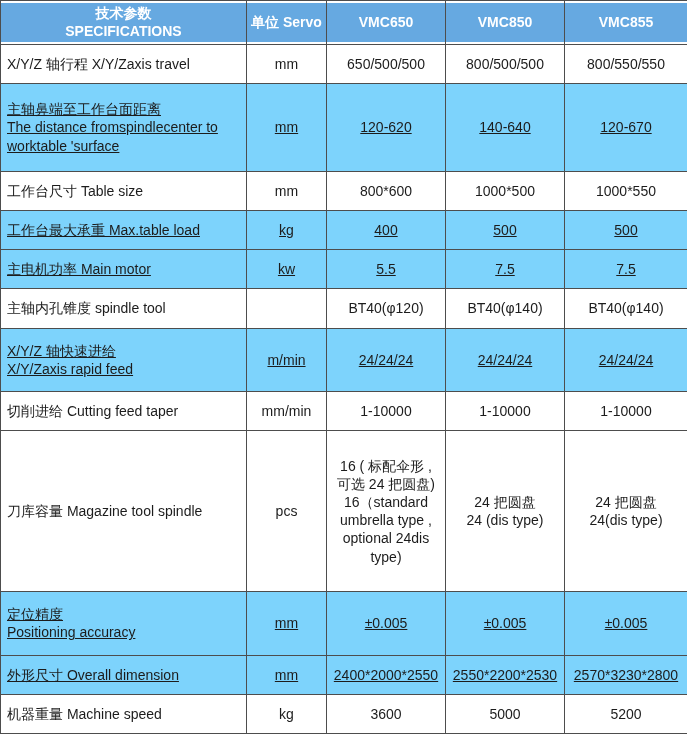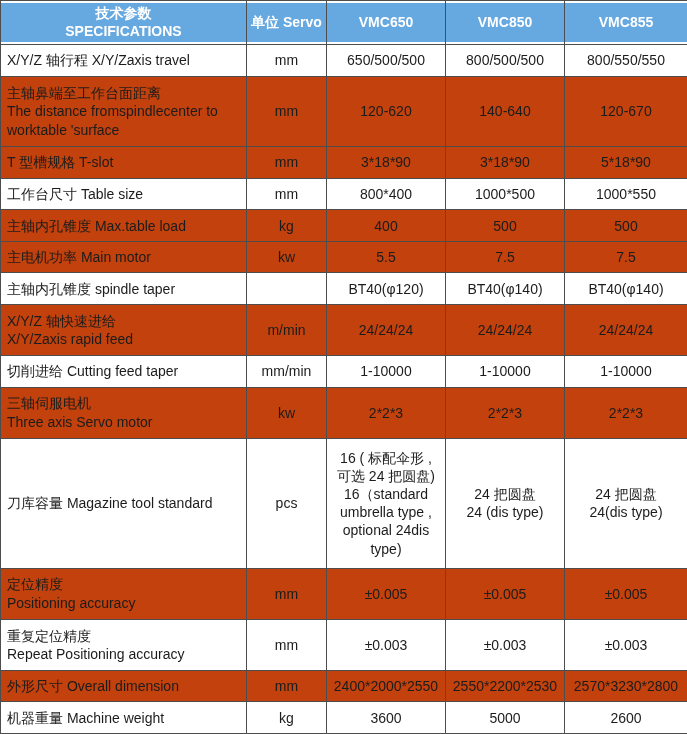--- a/index.html
+++ b/index.html
@@ -40,21 +40,22 @@
   table.spec td.param {
     text-align: left;
   }
   table.spec td.center {
     text-align: center;
   }
   table.spec tbody tr {
     background: #ffffff;
   }
   table.spec tbody tr.alt {
-    background: #c2410c;
+    background: #7dd3fc;
+    text-decoration: underline;
   }
 </style>
 </head>
 <body>
 
 <div class="spec-wrap">
   <table class="spec">
     <colgroup>
       <col style="width:246px">
       <col style="width:80px">
@@ -81,113 +82,90 @@
     <td class="center">800/550/550</td>
   </tr>
         <tr class="alt">
     <td class="param">主轴鼻端至工作台面距离
 The distance fromspindlecenter to worktable 'surface</td>
     <td class="center">mm</td>
     <td class="center">120-620</td>
     <td class="center">140-640</td>
     <td class="center">120-670</td>
   </tr>
-        <tr class="alt">
-    <td class="param">T 型槽规格 T-slot</td>
-    <td class="center">mm</td>
-    <td class="center">3*18*90</td>
-    <td class="center">3*18*90</td>
-    <td class="center">5*18*90</td>
-  </tr>
         <tr>
     <td class="param">工作台尺寸 Table size</td>
     <td class="center">mm</td>
-    <td class="center">800*400</td>
+    <td class="center">800*600</td>
     <td class="center">1000*500</td>
     <td class="center">1000*550</td>
   </tr>
         <tr class="alt">
-    <td class="param">主轴内孔锥度 Max.table load</td>
+    <td class="param">工作台最大承重 Max.table load</td>
     <td class="center">kg</td>
     <td class="center">400</td>
     <td class="center">500</td>
     <td class="center">500</td>
   </tr>
         <tr class="alt">
     <td class="param">主电机功率 Main motor</td>
     <td class="center">kw</td>
     <td class="center">5.5</td>
     <td class="center">7.5</td>
     <td class="center">7.5</td>
   </tr>
         <tr>
-    <td class="param">主轴内孔锥度 spindle taper</td>
+    <td class="param">主轴内孔锥度 spindle tool</td>
     <td class="center"></td>
     <td class="center">BT40(φ120)</td>
     <td class="center">BT40(φ140)</td>
     <td class="center">BT40(φ140)</td>
   </tr>
         <tr class="alt">
     <td class="param">X/Y/Z 轴快速进给
 X/Y/Zaxis rapid feed</td>
     <td class="center">m/min</td>
     <td class="center">24/24/24</td>
     <td class="center">24/24/24</td>
     <td class="center">24/24/24</td>
   </tr>
         <tr>
     <td class="param">切削进给 Cutting feed taper</td>
     <td class="center">mm/min</td>
     <td class="center">1-10000</td>
     <td class="center">1-10000</td>
     <td class="center">1-10000</td>
   </tr>
-        <tr class="alt">
-    <td class="param">三轴伺服电机
-Three axis Servo motor</td>
-    <td class="center">kw</td>
-    <td class="center">2*2*3</td>
-    <td class="center">2*2*3</td>
-    <td class="center">2*2*3</td>
-  </tr>
         <tr>
-    <td class="param">刀库容量 Magazine tool standard</td>
+    <td class="param">刀库容量 Magazine tool spindle</td>
     <td class="center">pcs</td>
     <td class="center">16 ( 标配伞形 , 可选 24 把圆盘)
 16（standard umbrella type , optional 24dis type)</td>
     <td class="center">24 把圆盘
 24 (dis type)</td>
     <td class="center">24 把圆盘
 24(dis type)</td>
   </tr>
         <tr class="alt">
     <td class="param">定位精度
 Positioning accuracy</td>
     <td class="center">mm</td>
     <td class="center">±0.005</td>
     <td class="center">±0.005</td>
     <td class="center">±0.005</td>
   </tr>
-        <tr>
-    <td class="param">重复定位精度
-Repeat Positioning accuracy</td>
-    <td class="center">mm</td>
-    <td class="center">±0.003</td>
-    <td class="center">±0.003</td>
-    <td class="center">±0.003</td>
-  </tr>
         <tr class="alt">
     <td class="param">外形尺寸 Overall dimension</td>
     <td class="center">mm</td>
     <td class="center">2400*2000*2550</td>
     <td class="center">2550*2200*2530</td>
     <td class="center">2570*3230*2800</td>
   </tr>
         <tr>
-    <td class="param">机器重量 Machine weight</td>
+    <td class="param">机器重量 Machine speed</td>
     <td class="center">kg</td>
     <td class="center">3600</td>
     <td class="center">5000</td>
-    <td class="center">2600</td>
+    <td class="center">5200</td>
   </tr>
       </tbody>
   </table>
 </div>
 
 </body></html>

